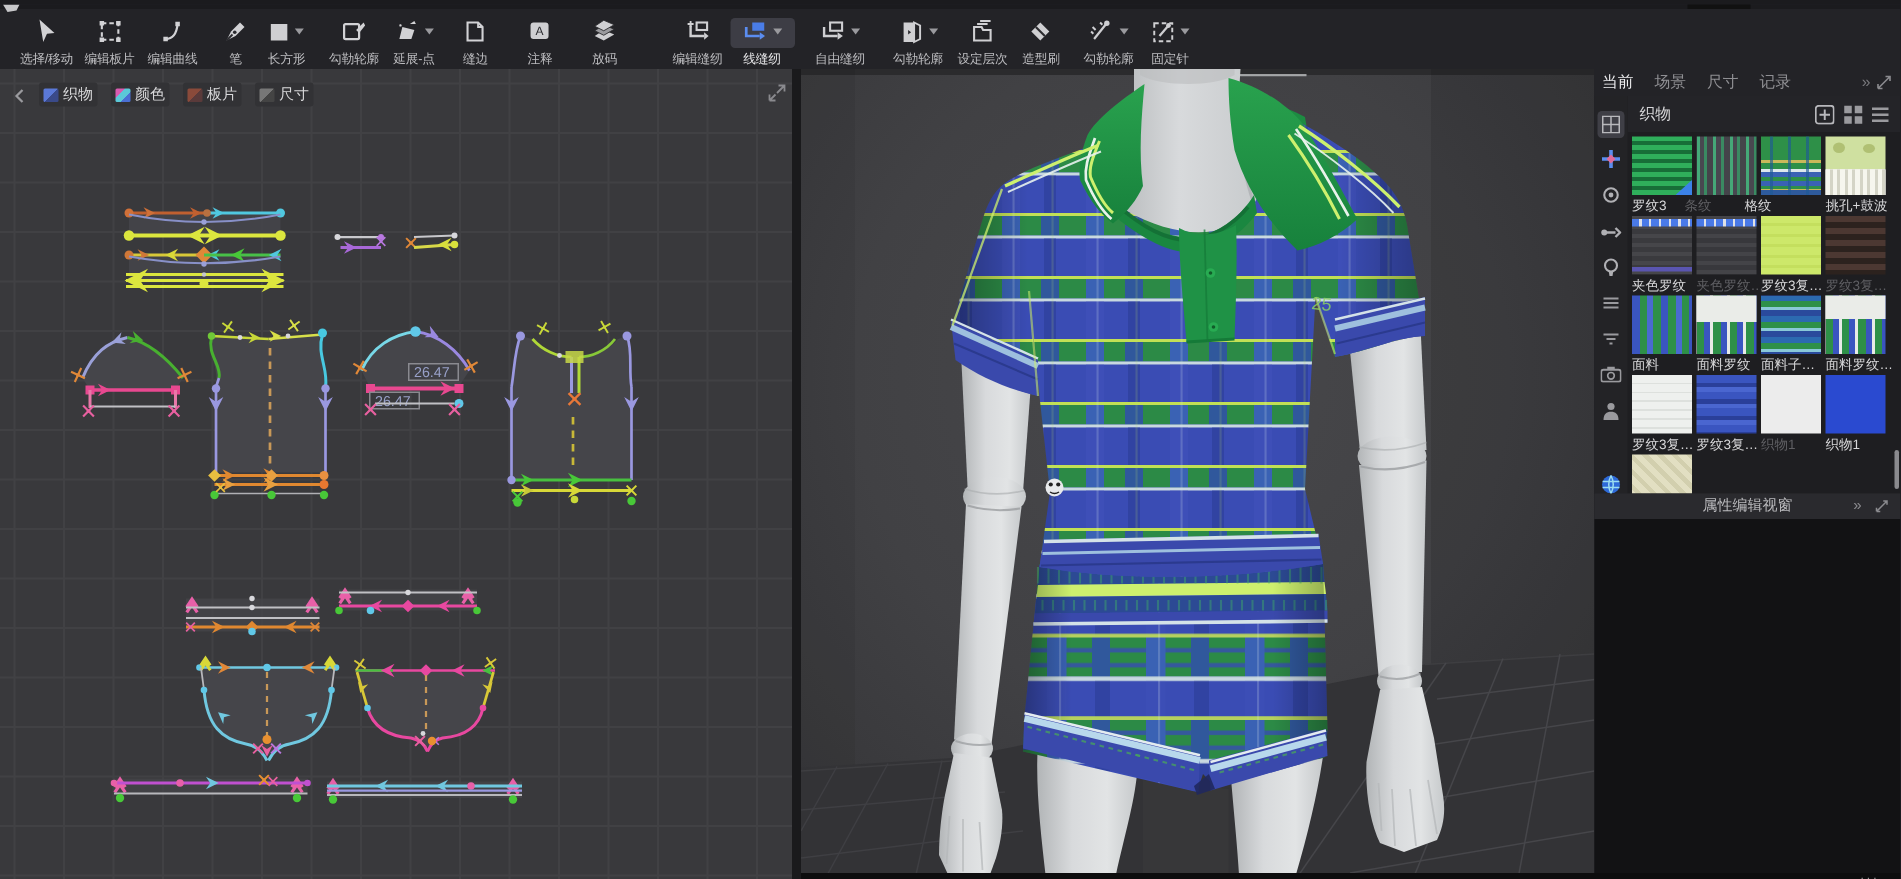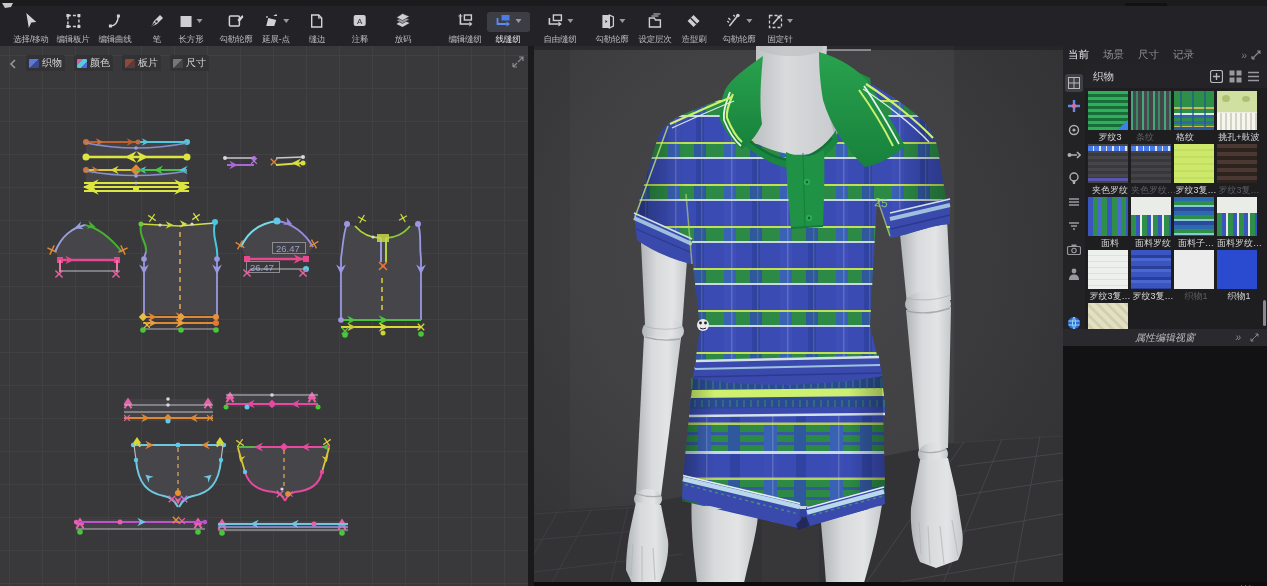--- a/index.html
+++ b/index.html
@@ -27,23 +27,23 @@
 
 #panelR { position:absolute; left:1063px; top:46px; width:212px; height:540px; background:#232327; }
 .rtabs { position:absolute; left:0; top:0; width:204px; height:18px; display:flex; align-items:center; font-size:10.5px; color:#8f8f93; }
 .rtabs span { margin-left:14px; }
 .rtabs .on { color:#ececee; }
 #ricons { position:absolute; left:0; top:18px; width:22px; height:522px; background:#232326; }
 #rmain { position:absolute; left:22px; top:18px; width:182px; height:265px; background:#1e1e21; overflow:hidden; }
 .rhead { position:absolute; left:0; top:0; width:182px; height:24px; background:#242428; color:#d6d6d8; font-size:10.5px; line-height:24px; }
 .rhead span { margin-left:8px; }
 .sw { position:absolute; width:40px; height:39px; }
-.swl { position:absolute; width:44px; height:12px; font-size:9px; color:#d8d8da; overflow:hidden; white-space:nowrap;text-align:center; }
+.swl { position:absolute; width:44px; height:12px; font-size:9px; color:#d8d8da; overflow:hidden; white-space:nowrap; }
 .swl.dim { color:#5f5f63; }
-#propbar { position:absolute; left:0; top:283px; width:204px; height:17px; background:#2a2a2e; color:#b9b9bc; font-size:10px; text-align:center; line-height:17px;font-style:italic; }
+#propbar { position:absolute; left:0; top:283px; width:204px; height:17px; background:#2a2a2e; color:#b9b9bc; font-size:10px; text-align:center; line-height:17px; }
 #rdark { position:absolute; left:0; top:300px; width:204px; height:240px; background:#121214; }
 #bottombar { position:absolute; left:534px; top:582px; width:733px; height:4px; background:#0d0d0e; }
 .topsliver { position:absolute; left:0; top:0; width:1267px; height:3px; background:#1b1b1e; }
 </style>
 </head>
 <body>
 <div id="app">
   <div id="toolbar">
     <div class="topsliver"></div>
     <svg style="position:absolute;left:0;top:0" width="16" height="6">

